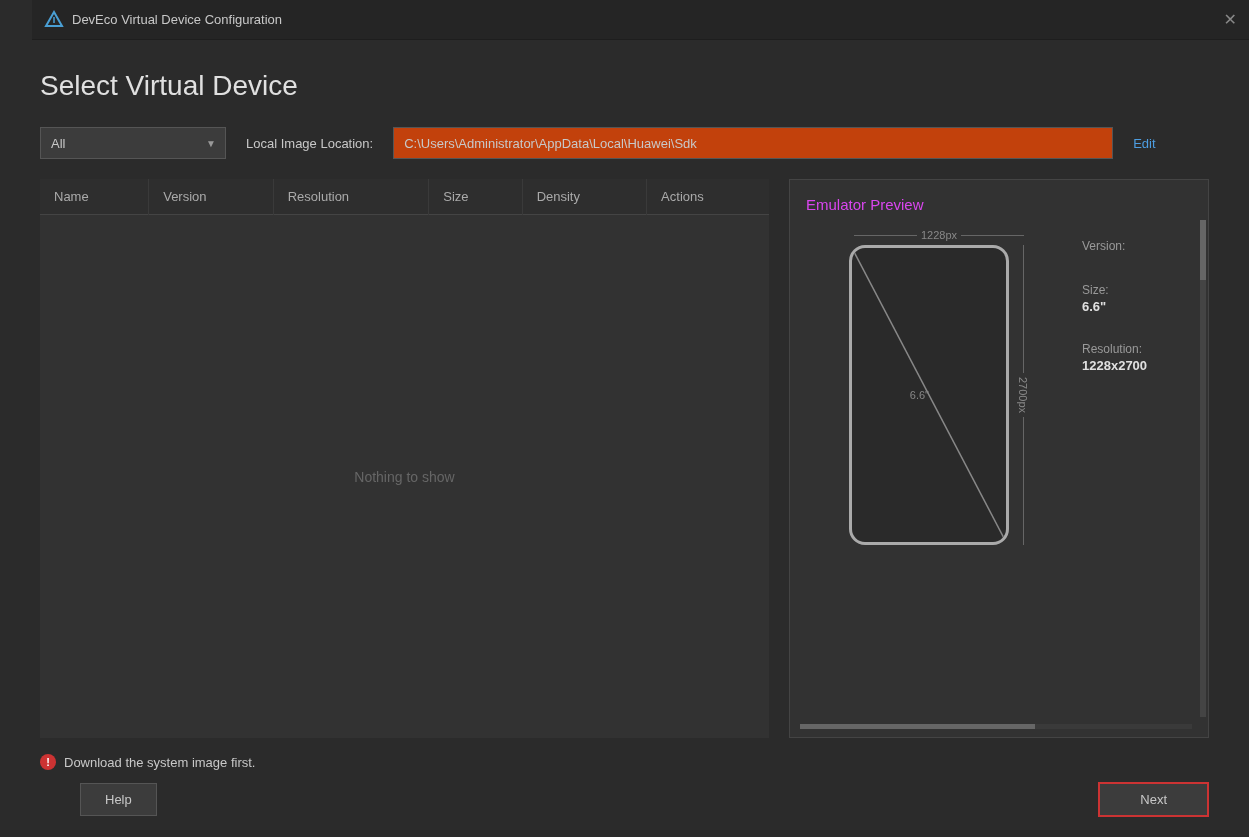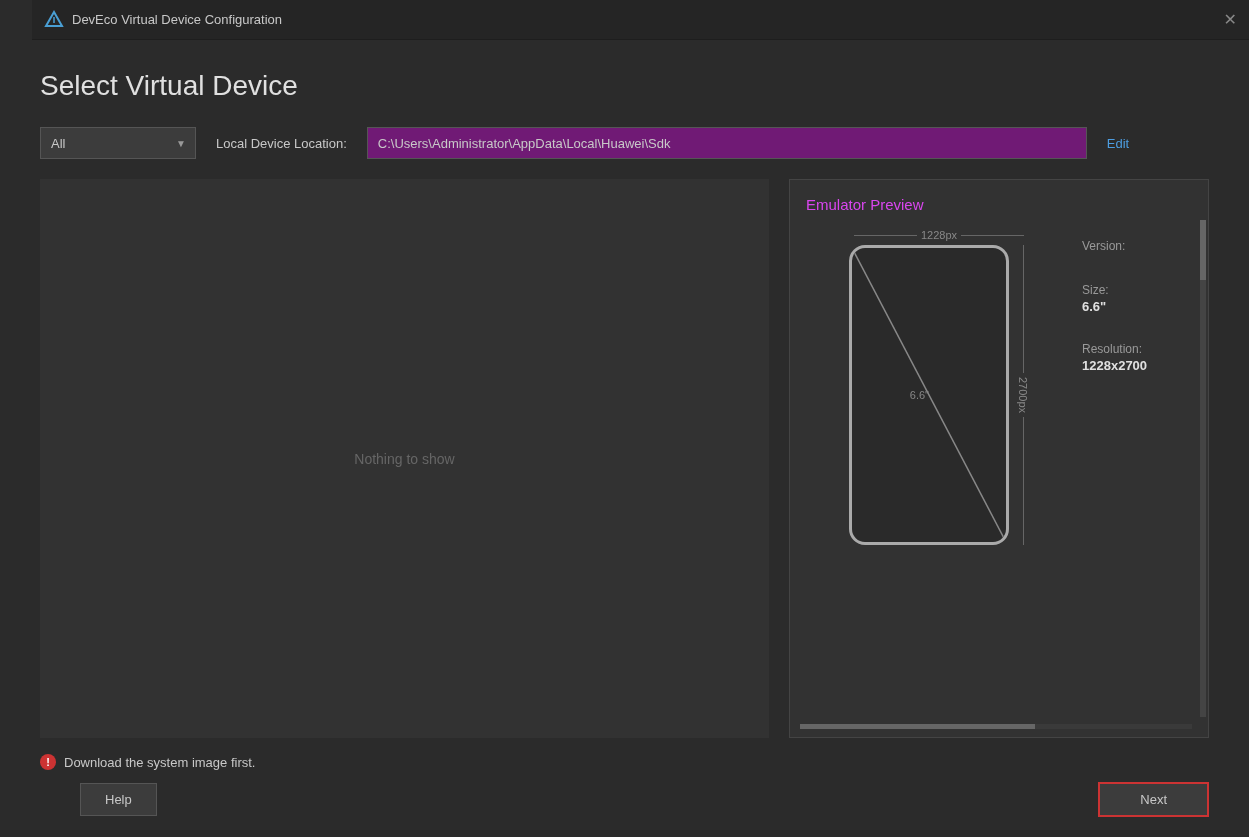--- a/index.html
+++ b/index.html
@@ -61,21 +61,21 @@
 
     
     .controls-row {
       display: flex;
       align-items: center;
       gap: 20px;
       margin-bottom: 20px;
     }
     .dropdown-wrapper {
       position: relative;
-      width: 156px;
+      width: 186px;
     }
     .dropdown-wrapper::after {
       content: '▼';
       font-size: 10px;
       color: #999;
       position: absolute;
       right: 10px;
       top: 50%;
       transform: translateY(-50%);
       pointer-events: none;
@@ -94,21 +94,21 @@
       -webkit-appearance: none;
     }
 
     .label-local {
       color: #c8c8c8;
       font-size: 13px;
       white-space: nowrap;
     }
 
     .path-input {
-      background-color: #701a75;
+      background-color: #c2410c;
       border: 1px solid #555;
       color: #c8c8c8;
       padding: 6px 10px;
       font-size: 13px;
       height: 32px;
       flex: 1;
       outline: none;
       max-width: 720px;
     }
 
@@ -359,28 +359,40 @@
   <div class="controls-row">
     <div class="dropdown-wrapper">
       <select>
         <option>All</option>
         <option>Phone</option>
         <option>Tablet</option>
         <option>TV</option>
         <option>Wearable</option>
       </select>
     </div>
-    <span class="label-local">Local Device Location:</span>
+    <span class="label-local">Local Image Location:</span>
     <input class="path-input" type="text" value="C:\Users\Administrator\AppData\Local\Huawei\Sdk" style="">
     <a class="edit-link">Edit</a>
   </div>
 
   <div class="body-area">
 
     <div class="table-area">
+      <table class="device-table">
+        <thead>
+          <tr>
+            <th>Name</th>
+            <th>Version</th>
+            <th>Resolution</th>
+            <th>Size</th>
+            <th>Density</th>
+            <th>Actions</th>
+          </tr>
+        </thead>
+      </table>
       <div class="table-empty">
         <span>Nothing to show</span>
       </div>
     </div>
 
     <div class="preview-panel">
       <div class="preview-scrollbar">
         <div class="preview-scrollbar-thumb"></div>
       </div>
       <span class="preview-title">Emulator Preview</span>

